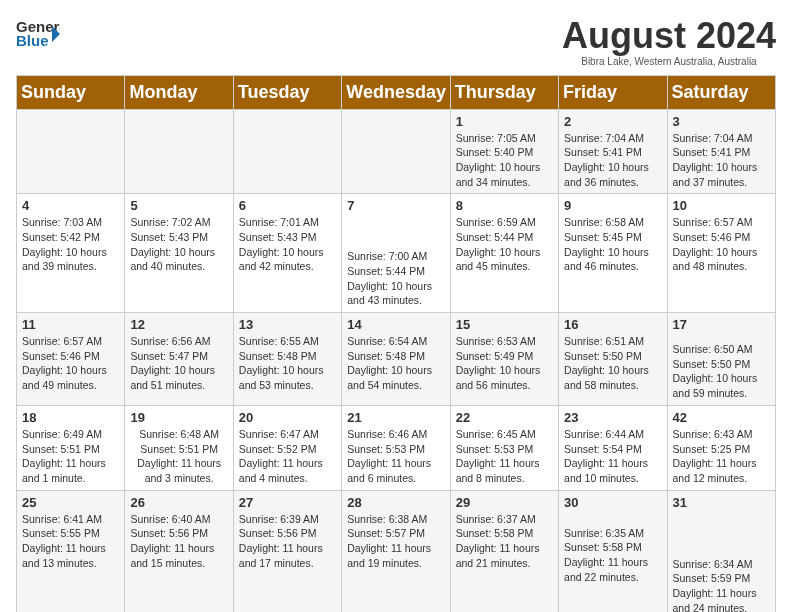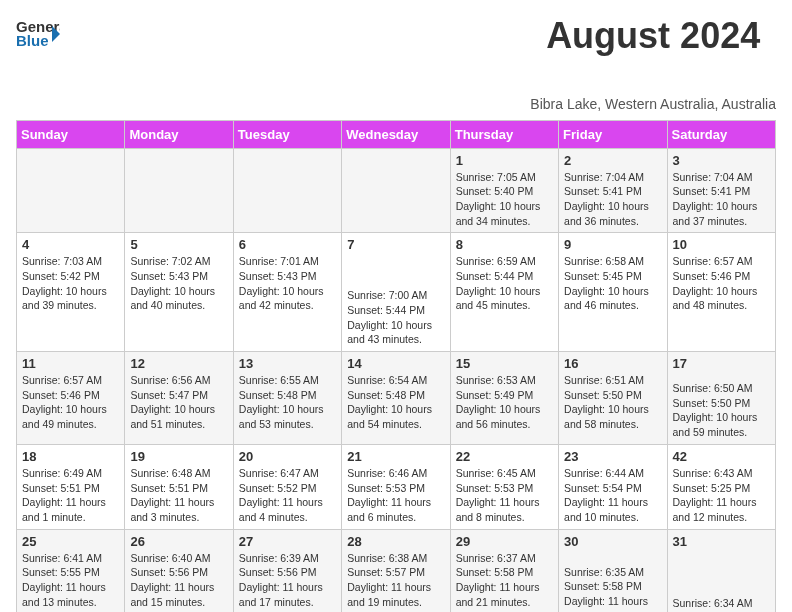--- a/index.html
+++ b/index.html
@@ -29,34 +29,33 @@
     .title-section {
       text-align: center;
     }
     .title-section h1 {
       font-size: 36px;
       font-weight: bold;
       color: #333;
       line-height: 1.1;
     }
     .title-section h2 {
-      font-size: 14px;
+      font-size: 10px;
       font-weight: normal;
       color: #555;
-      margin-top: 40px;
     }
     table {
       width: 100%;
       border-collapse: collapse;
       table-layout: fixed;
     }
     thead tr th {
-      background-color: #d946ef;
+      background-color: #a16207;
       color: #fff;
-      font-size: 13px;
+      font-size: 18px;
       font-weight: bold;
       padding: 6px 4px;
       text-align: left;
       border: 1px solid #ccc;
     }
     tbody tr td {
       border: 1px solid #ccc;
       vertical-align: top;
       padding: 4px 5px;
       font-size: 11px;
@@ -249,21 +248,21 @@
       <tr>
         <td>
           <span class="day-number">18</span>
           <div class="day-info" style="white-space: pre-line;">Sunrise: 6:49 AM
 Sunset: 5:51 PM
 Daylight: 11 hours
 and 1 minute.</div>
         </td>
         <td>
           <span class="day-number">19</span>
-          <div class="day-info" style="white-space: pre-line;">Sunrise: 6:48 AM
+          <div class="day-info" style="white-space: pre-line; text-align: center;">Sunrise: 6:48 AM
 Sunset: 5:51 PM
 Daylight: 11 hours
 and 3 minutes.</div>
         </td>
         <td>
           <span class="day-number">20</span>
           <div class="day-info" style="white-space: pre-line;">Sunrise: 6:47 AM
 Sunset: 5:52 PM
 Daylight: 11 hours
 and 4 minutes.</div>

